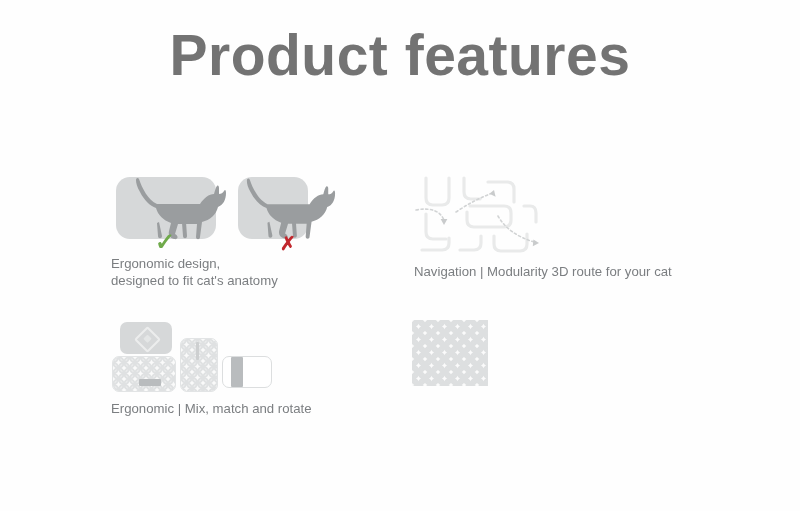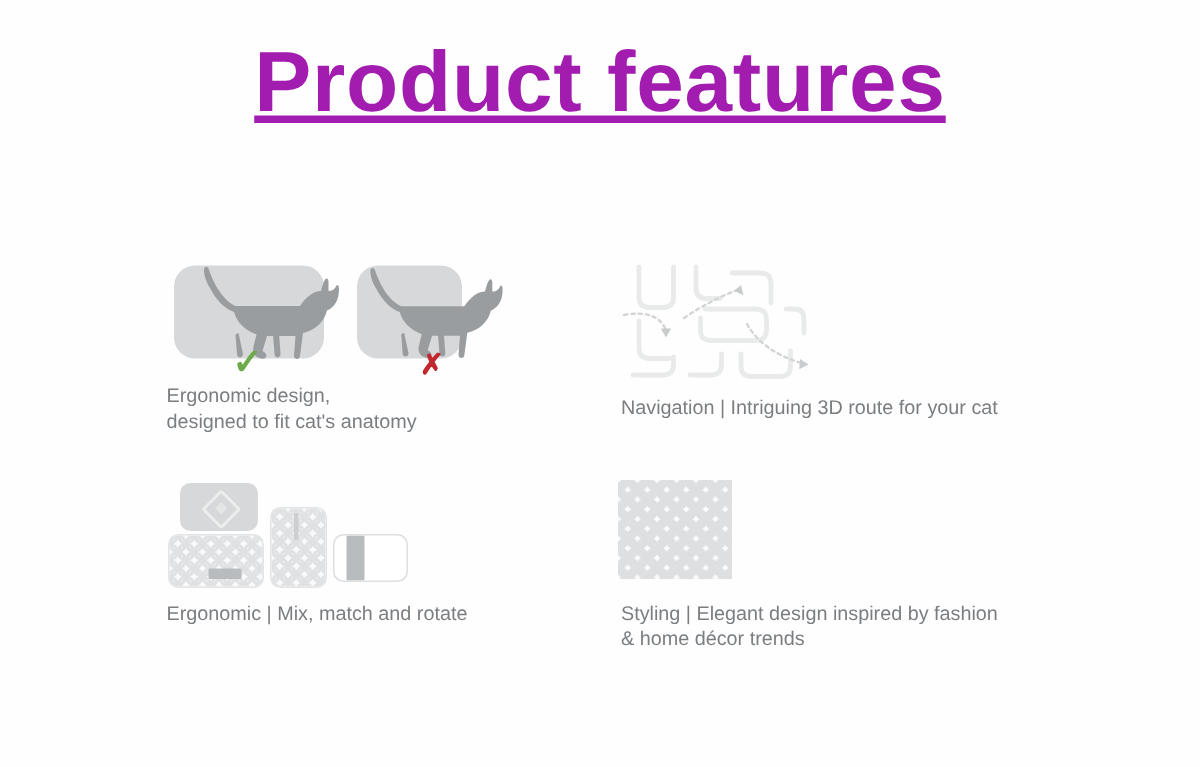--- a/index.html
+++ b/index.html
@@ -23,24 +23,23 @@
   
   .title {
     position: absolute;
     left: 0;
     top: 26px;
     width: 800px;
     text-align: center;
     font-size: 57px;
     font-weight: bold;
     letter-spacing: 0.5px;
-    color: #a21caf;
+    color: #737373;
     line-height: 1.05;
     white-space: nowrap;
-    text-decoration: underline;
   }
 
   
   .feature {
     position: absolute;
   }
   .feature-art {
     position: relative;
   }
   .feature-text {
@@ -262,21 +261,21 @@
           <path d="M86 44 Q96 62 122 70"></path>
         </g>
         <g fill="#c9cbcc">
           <path d="M32 53 l-3.4 -6 l6.8 0 Z"></path>
           <path d="M82 18 l1.6 6.8 l-6.2 -3 Z"></path>
           <path d="M127 71 l-6.2 3.2 l0.6 -6.8 Z"></path>
         </g>
       </svg>
     </div>
 
-    <div class="feature-text">Navigation | Intriguing 3D route for your cat</div>
+    <div class="feature-text">Navigation | Modularity 3D route for your cat</div>
   </div>
 
   <div class="feature" id="feature-modularity">
 
     <div class="feature-art">
 
       <div class="mod-panel solid" style="left:10px; top:2px; width:52px; height:32px;">
         <div class="diamond" style="left:18px; top:8px;"></div>
       </div>
 
@@ -325,17 +324,15 @@
               <circle cx="0" cy="13" r="6.1" fill="none" stroke="#dddfe0" stroke-width="3.2"></circle>
               <circle cx="13" cy="13" r="6.1" fill="none" stroke="#dddfe0" stroke-width="3.2"></circle>
               <circle cx="6.5" cy="6.5" r="6.1" fill="none" stroke="#dddfe0" stroke-width="3.2"></circle>
             </pattern>
           </defs>
           <rect width="76" height="66" fill="url(#quatrefoil)"></rect>
         </svg>
       </div>
     </div>
 
-    <div class="feature-text">Styling | Elegant design inspired by fashion
-&amp; home décor trends</div>
   </div>
 
 </div>
 
 </body></html>

